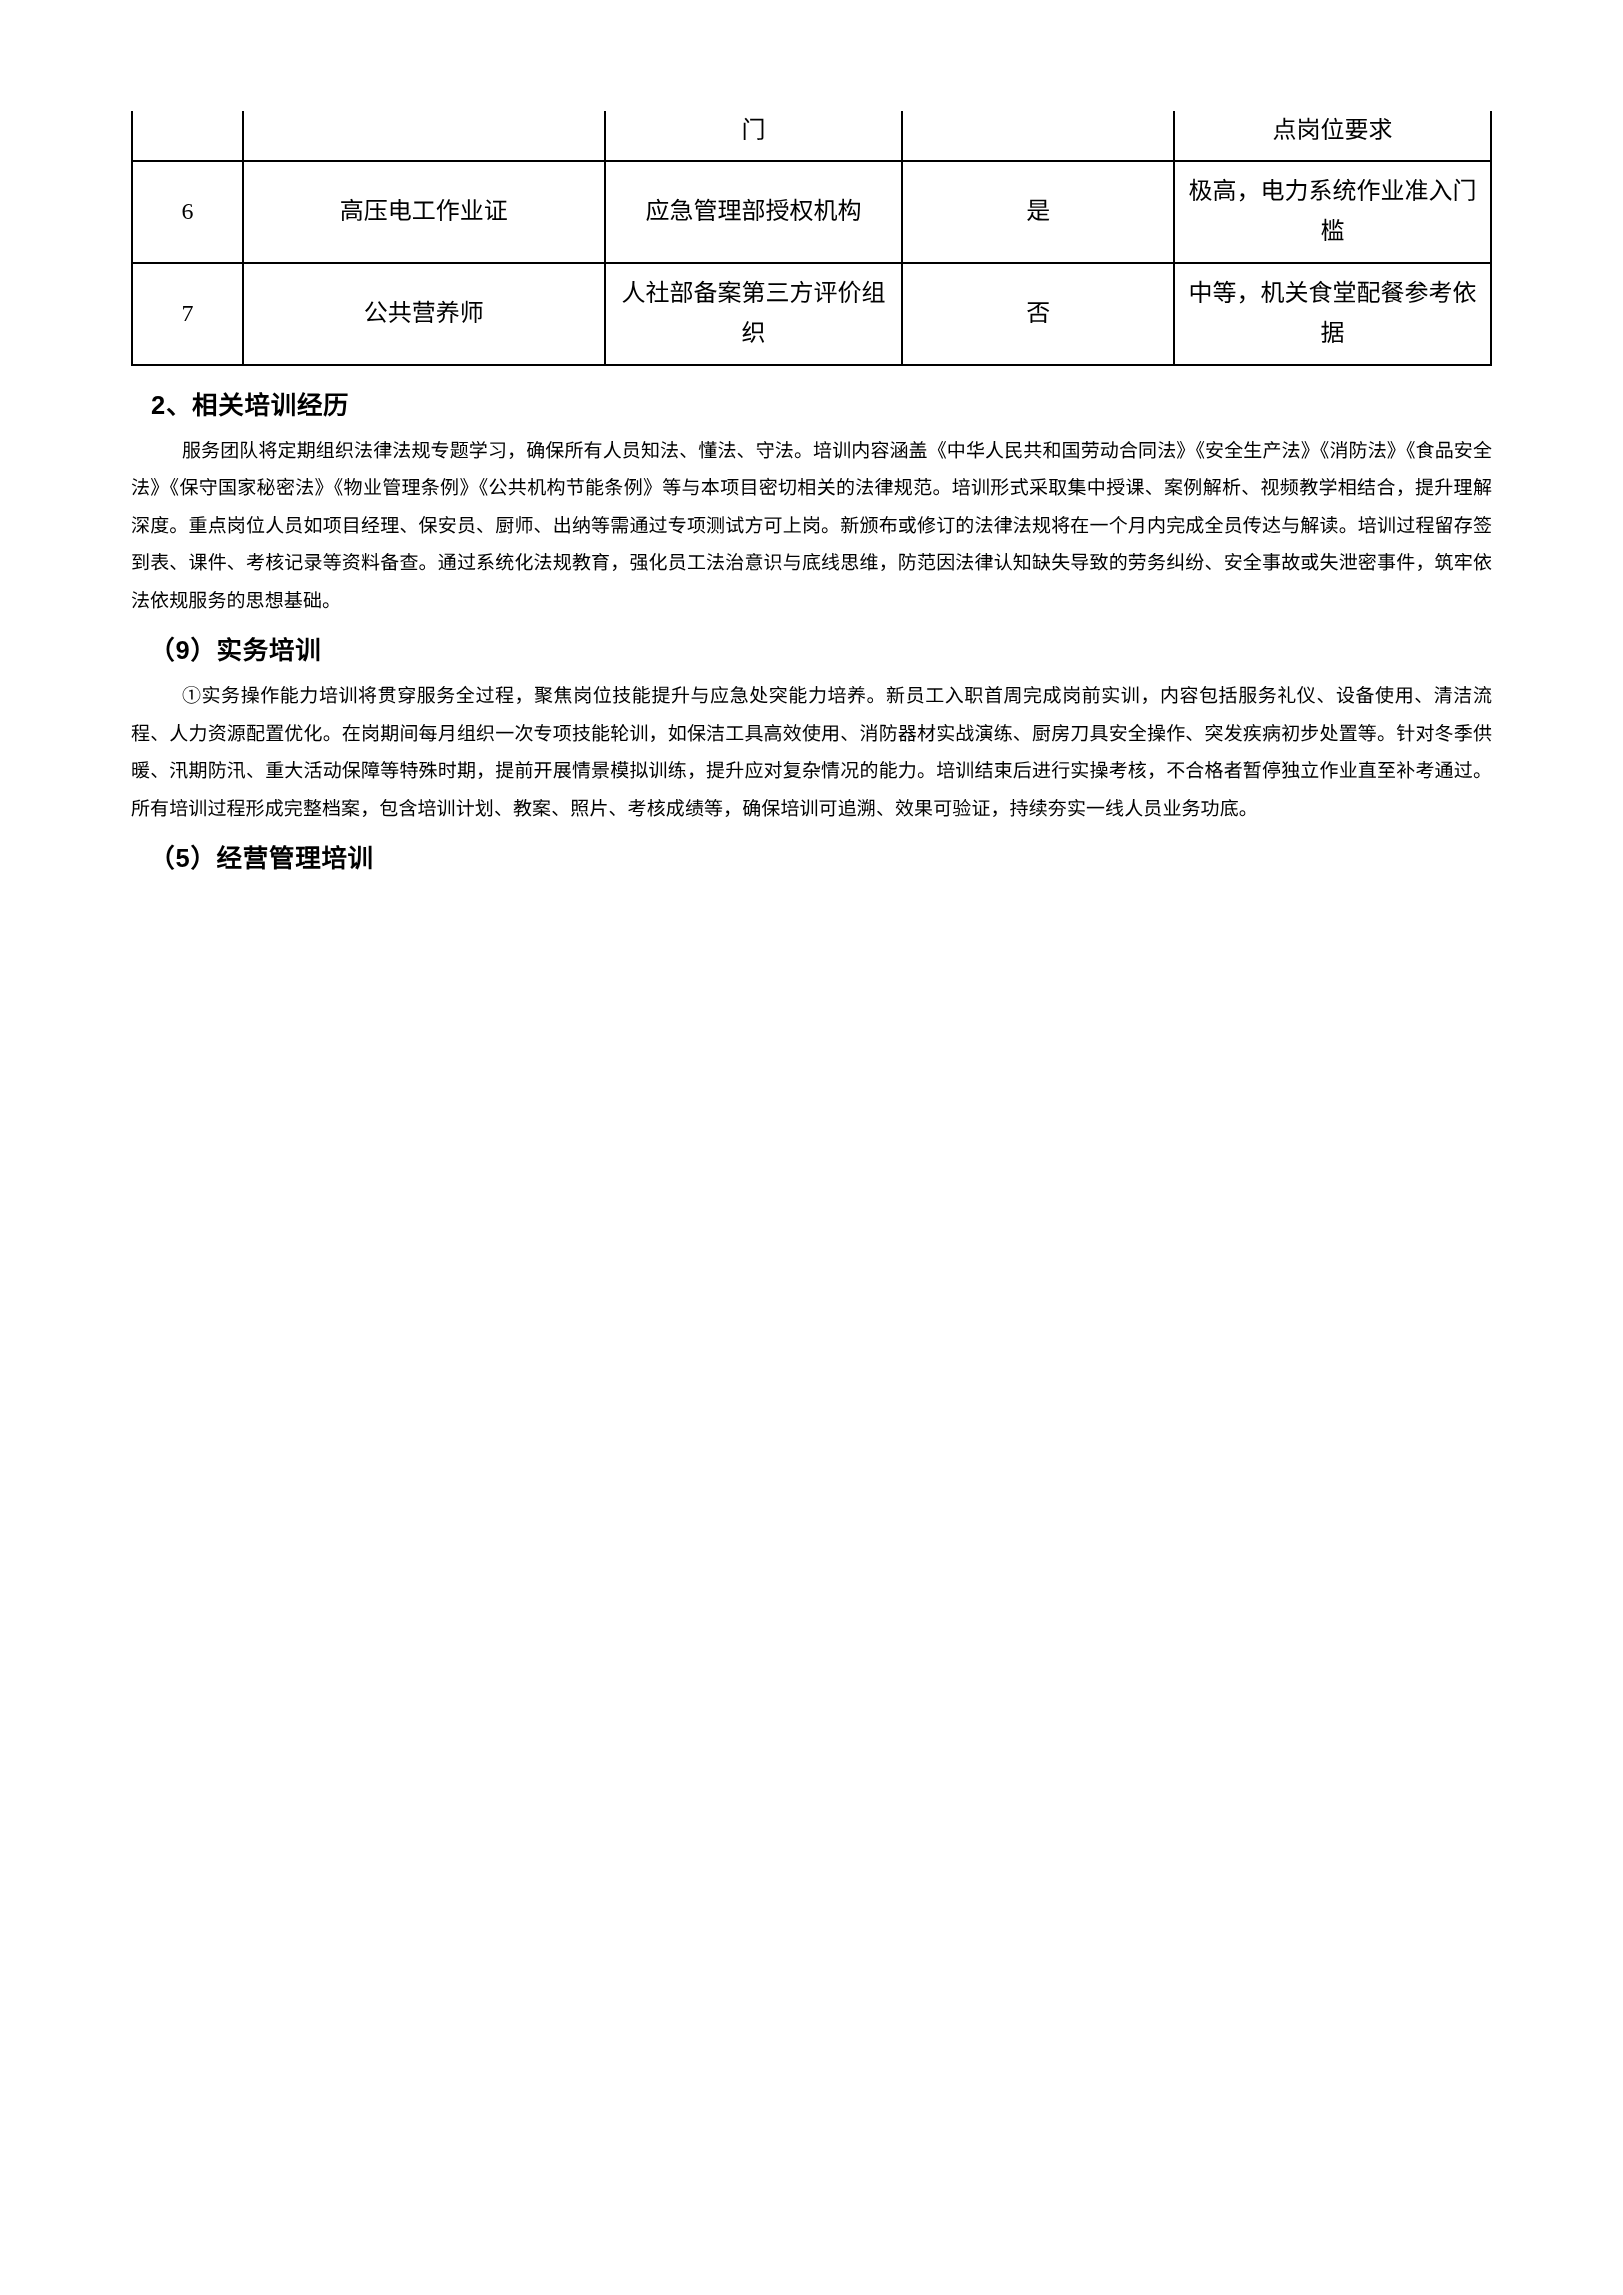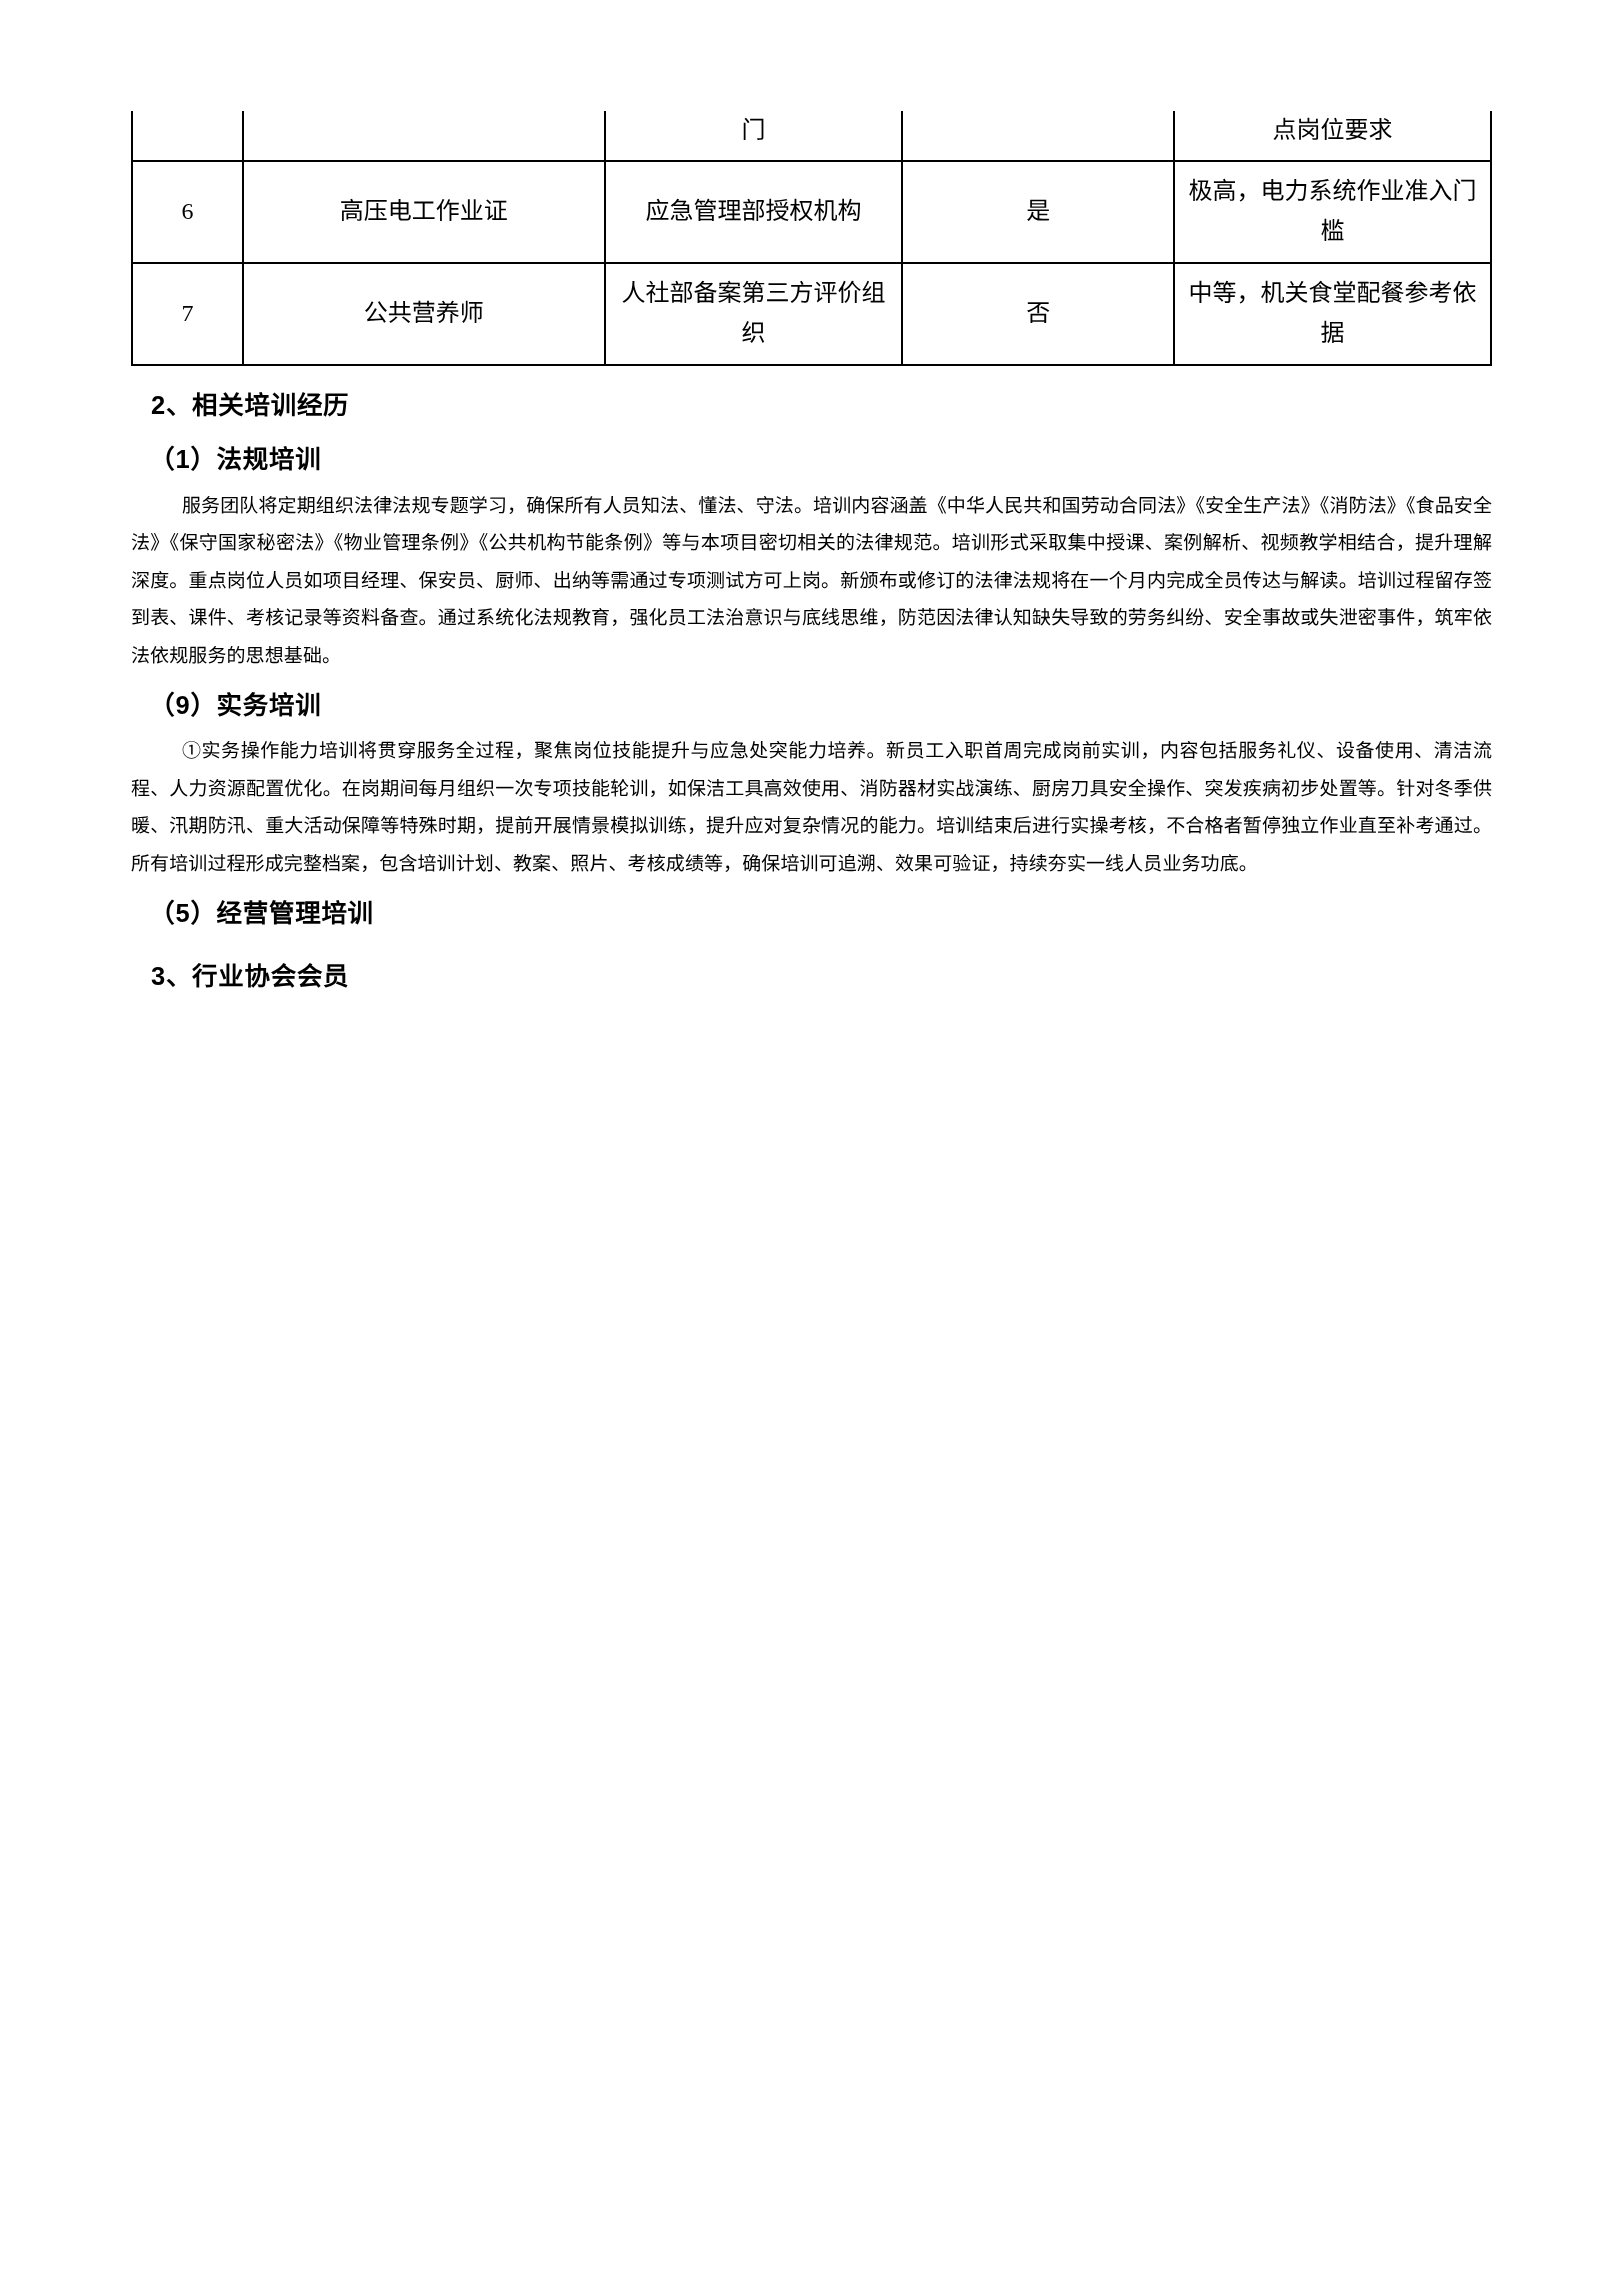--- a/index.html
+++ b/index.html
@@ -105,32 +105,26 @@
         <td class="col-must">否</td>
         <td class="col-req">中等，机关食堂配餐参考依据</td>
       </tr>
     </tbody>
   </table>
 
   <div class="h2-wrap">
     <div class="heading2">2、相关培训经历</div>
   </div>
 
-  <div class="h3-wrap">
-    <div class="heading3">（1）法规培训</div>
-  </div>
   <div class="para">服务团队将定期组织法律法规专题学习，确保所有人员知法、懂法、守法。培训内容涵盖《中华人民共和国劳动合同法》《安全生产法》《消防法》《食品安全法》《保守国家秘密法》《物业管理条例》《公共机构节能条例》等与本项目密切相关的法律规范。培训形式采取集中授课、案例解析、视频教学相结合，提升理解深度。重点岗位人员如项目经理、保安员、厨师、出纳等需通过专项测试方可上岗。新颁布或修订的法律法规将在一个月内完成全员传达与解读。培训过程留存签到表、课件、考核记录等资料备查。通过系统化法规教育，强化员工法治意识与底线思维，防范因法律认知缺失导致的劳务纠纷、安全事故或失泄密事件，筑牢依法依规服务的思想基础。</div>
 
   <div class="h3-wrap">
     <div class="heading3">（9）实务培训</div>
   </div>
   <div class="para">①实务操作能力培训将贯穿服务全过程，聚焦岗位技能提升与应急处突能力培养。新员工入职首周完成岗前实训，内容包括服务礼仪、设备使用、清洁流程、人力资源配置优化。在岗期间每月组织一次专项技能轮训，如保洁工具高效使用、消防器材实战演练、厨房刀具安全操作、突发疾病初步处置等。针对冬季供暖、汛期防汛、重大活动保障等特殊时期，提前开展情景模拟训练，提升应对复杂情况的能力。培训结束后进行实操考核，不合格者暂停独立作业直至补考通过。所有培训过程形成完整档案，包含培训计划、教案、照片、考核成绩等，确保培训可追溯、效果可验证，持续夯实一线人员业务功底。</div>
 
   <div class="h3-wrap">
     <div class="heading3">（5）经营管理培训</div>
   </div>
 
-  <div class="h2-wrap">
-    <div class="heading2">3、行业协会会员</div>
-  </div>
 
 </div>
 
 
 </body></html>

